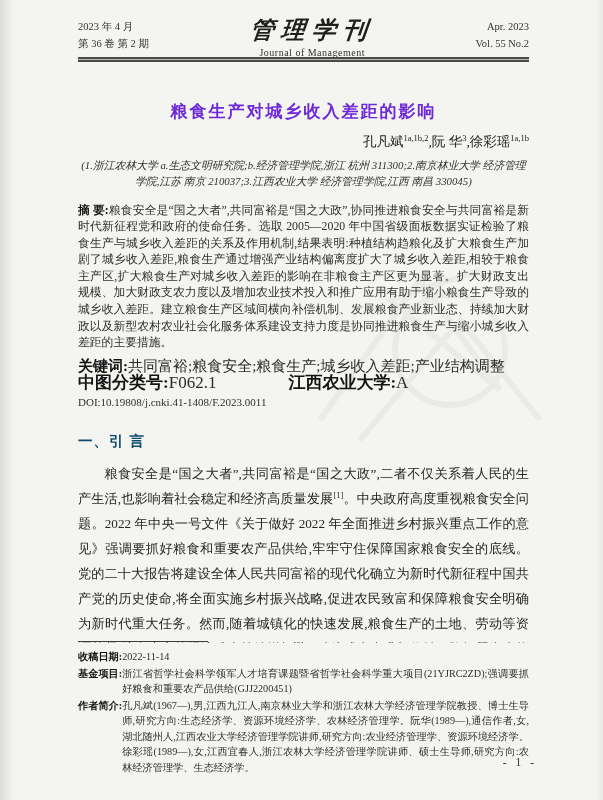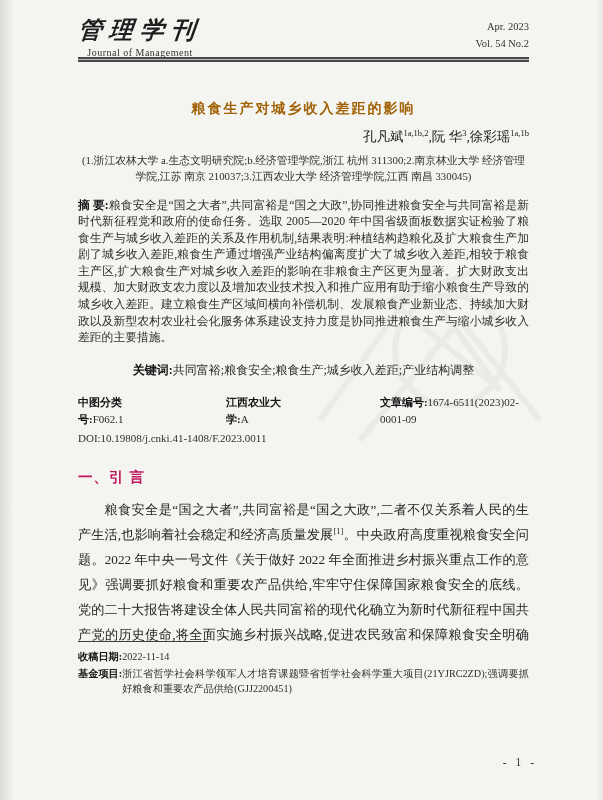--- a/index.html
+++ b/index.html
@@ -48,41 +48,41 @@
     background: #b9b9b6;
   }
   
   .article {
     position: absolute; left: 78px; right: 74px; top: 88px; height: 555px;
     overflow: hidden;
   }
   .title {
     text-align: center; padding-top: 12px;
     font-family: "Liberation Sans", sans-serif;
-    font-size: 14px; font-weight: bold; letter-spacing: 2px; color: #a16207;
+    font-size: 17px; font-weight: bold; letter-spacing: 2px; color: #6d28d9;
   }
   .authors { text-align: right; margin-top: 9px; font-size: 13.5px; color: #222; }
   .authors sup { font-size: 8.5px; }
   .affil {
     text-align: center; margin: 6px auto 0; max-width: 446px;
-    font-size: 10.8px; line-height: 16px; color: #2e2e2e;
+    font-size: 10.8px; line-height: 16px; color: #2e2e2e; font-style: italic;
   }
   .abstract {
     margin-top: 13px; font-size: 11.8px; line-height: 16.6px;
     text-align: justify; color: #2e2e2e;
   }
   .blabel { font-family: Liberation Serif, serif; font-weight: bold; color: #141414; }
-  .kwline { margin-top: 16px; font-size: 12px; line-height: 16.6px; text-align: center; }
-  .metaline { margin-top: 16px; font-size: 11px; line-height: 16.6px; display: flex; gap: 36px; }
+  .kwline { margin-top: 7px; font-size: 15px; line-height: 16.6px; }
+  .metaline { margin-top: 1px; font-size: 17px; line-height: 16.6px; display: flex; gap: 36px; }
   .metaline .pair2 { margin-left: 36px; }
   .metaline .pair3 { margin-left: 52px; }
   .doi { margin-top: 2px; font-size: 11px; line-height: 16px; color: #2e2e2e; }
   .sec-heading {
     margin-top: 22px; font-family: Liberation Sans, sans-serif;
-    font-size: 14.5px; font-weight: bold; letter-spacing: 1px; color: #be185d;
+    font-size: 14.5px; font-weight: bold; letter-spacing: 1px; color: #0c4a6e;
   }
   .intro {
     margin-top: 10px; font-size: 13.2px; line-height: 25px;
     text-align: justify; text-indent: 2em; color: #262626;
     max-height: 205px; overflow: hidden;
   }
   .intro sup { font-size: 8.5px; line-height: 0; }
   
   .footnotes { position: absolute; left: 78px; right: 74px; top: 641px; }
   .fn-rule { width: 130px; border-top: 1.5px solid #3c3c3c; margin-bottom: 7px; }
@@ -101,27 +101,31 @@
 
   <svg class="watermark" viewBox="0 0 260 220">
     <g fill="none" stroke="#4d7a4d" stroke-width="6">
       <path d="M20 180 L120 40 L200 150 L90 60 L180 30"></path>
       <path d="M60 200 L160 80 L240 180"></path>
       <circle cx="150" cy="110" r="55"></circle>
     </g>
   </svg>
 
   <div class="header">
+    <div class="h-col h-left">
+      <div>2023 年 4 月</div>
+      <div>第 36 卷  第 2 期</div>
+    </div>
     <div class="h-center">
       <div class="j-cn">管理学刊</div>
       <div class="j-en">Journal of Management</div>
     </div>
     <div class="h-col h-right">
       <div>Apr. 2023</div>
-      <div>Vol. 54  No.2</div>
+      <div>Vol. 55  No.2</div>
     </div>
   </div>
   <div class="rule"></div>
 
   <div class="article">
 
     <div class="title">粮食生产对城乡收入差距的影响</div>
 
     <div class="authors">
       <span><span>孔凡斌</span><sup>1a,1b,2</sup></span><span>,</span><span><span>阮  华</span><sup>3</sup></span><span>,</span><span><span>徐彩瑶</span><sup>1a,1b</sup></span>
@@ -133,21 +137,20 @@
       <span class="blabel">摘  要:</span><span>粮食安全是“国之大者”,共同富裕是“国之大政”,协同推进粮食安全与共同富裕是新时代新征程党和政府的使命任务。选取 2005—2020 年中国省级面板数据实证检验了粮食生产与城乡收入差距的关系及作用机制,结果表明:种植结构趋粮化及扩大粮食生产加剧了城乡收入差距,粮食生产通过增强产业结构偏离度扩大了城乡收入差距,相较于粮食主产区,扩大粮食生产对城乡收入差距的影响在非粮食主产区更为显著。扩大财政支出规模、加大财政支农力度以及增加农业技术投入和推广应用有助于缩小粮食生产导致的城乡收入差距。建立粮食生产区域间横向补偿机制、发展粮食产业新业态、持续加大财政以及新型农村农业社会化服务体系建设支持力度是协同推进粮食生产与缩小城乡收入差距的主要措施。</span>
     </div>
 
     <div class="kwline">
       <span class="blabel">关键词:</span><span>共同富裕;粮食安全;粮食生产;城乡收入差距;产业结构调整</span>
     </div>
 
     <div class="metaline">
       <span><span class="blabel">中图分类号:</span><span>F062.1</span></span>
       <span class="pair2"><span class="blabel">江西农业大学:</span><span>A</span></span>
-      <span class="pair3"><span class="blabel">文章编号:</span><span>1674-6511(2023)02-0001-09</span></span>
     </div>
 
     <div class="doi">DOI:10.19808/j.cnki.41-1408/F.2023.0011</div>
 
     <div class="sec-heading">一、引  言</div>
 
     <div class="intro">
       <span>粮食安全是“国之大者”,共同富裕是“国之大政”,二者不仅关系着人民的生产生活,也影响着社会稳定和经济高质量发展</span><sup>[1]</sup><span>。中央政府高度重视粮食安全问题。2022 年中央一号文件《关于做好 2022 年全面推进乡村振兴重点工作的意见》强调要抓好粮食和重要农产品供给,牢牢守住保障国家粮食安全的底线。党的二十大报告将建设全体人民共同富裕的现代化确立为新时代新征程中国共产党的历史使命,将全面实施乡村振兴战略,促进农民致富和保障粮食安全明确为新时代重大任务。然而,随着城镇化的快速发展,粮食生产的土地、劳动等资源趋紧,粮食生产的经济成本持续增加</span><sup>[2]</sup><span>。种粮成本上升与收益下降问题尚未能得到根本解决,导致粮食产量越大的地区,利益流失、机会成本越高</span>
     </div>
   </div>
@@ -155,17 +158,21 @@
   <div class="footnotes">
     <div class="fn-rule"></div>
     <div class="fn-item">
       <span class="blabel">收稿日期:</span>
       <span class="fn-text">2022-11-14</span>
     </div>
     <div class="fn-item">
       <span class="blabel">基金项目:</span>
       <span class="fn-text">浙江省哲学社会科学领军人才培育课题暨省哲学社会科学重大项目(21YJRC2ZD);强调要抓好粮食和重要农产品供给(GJJ2200451)</span>
     </div>
+    <div class="fn-item">
+      <span class="blabel">作者简介:</span>
+      <span class="fn-text">孔凡斌(1967—),男,江西九江人,南京林业大学和浙江农林大学经济管理学院教授、博士生导师,研究方向:生态经济学、资源环境经济学、农林经济管理学。阮华(1989—),通信作者,女,湖北随州人,江西农业大学经济管理学院讲师,研究方向:农业经济管理学、资源环境经济学。徐彩瑶(1989—),女,江西宜春人,浙江农林大学经济管理学院讲师、硕士生导师,研究方向:农林经济管理学、生态经济学。</span>
+    </div>
   </div>
 
   <div class="pageno">- 1 -</div>
 
 </div>
 
 </body></html>

